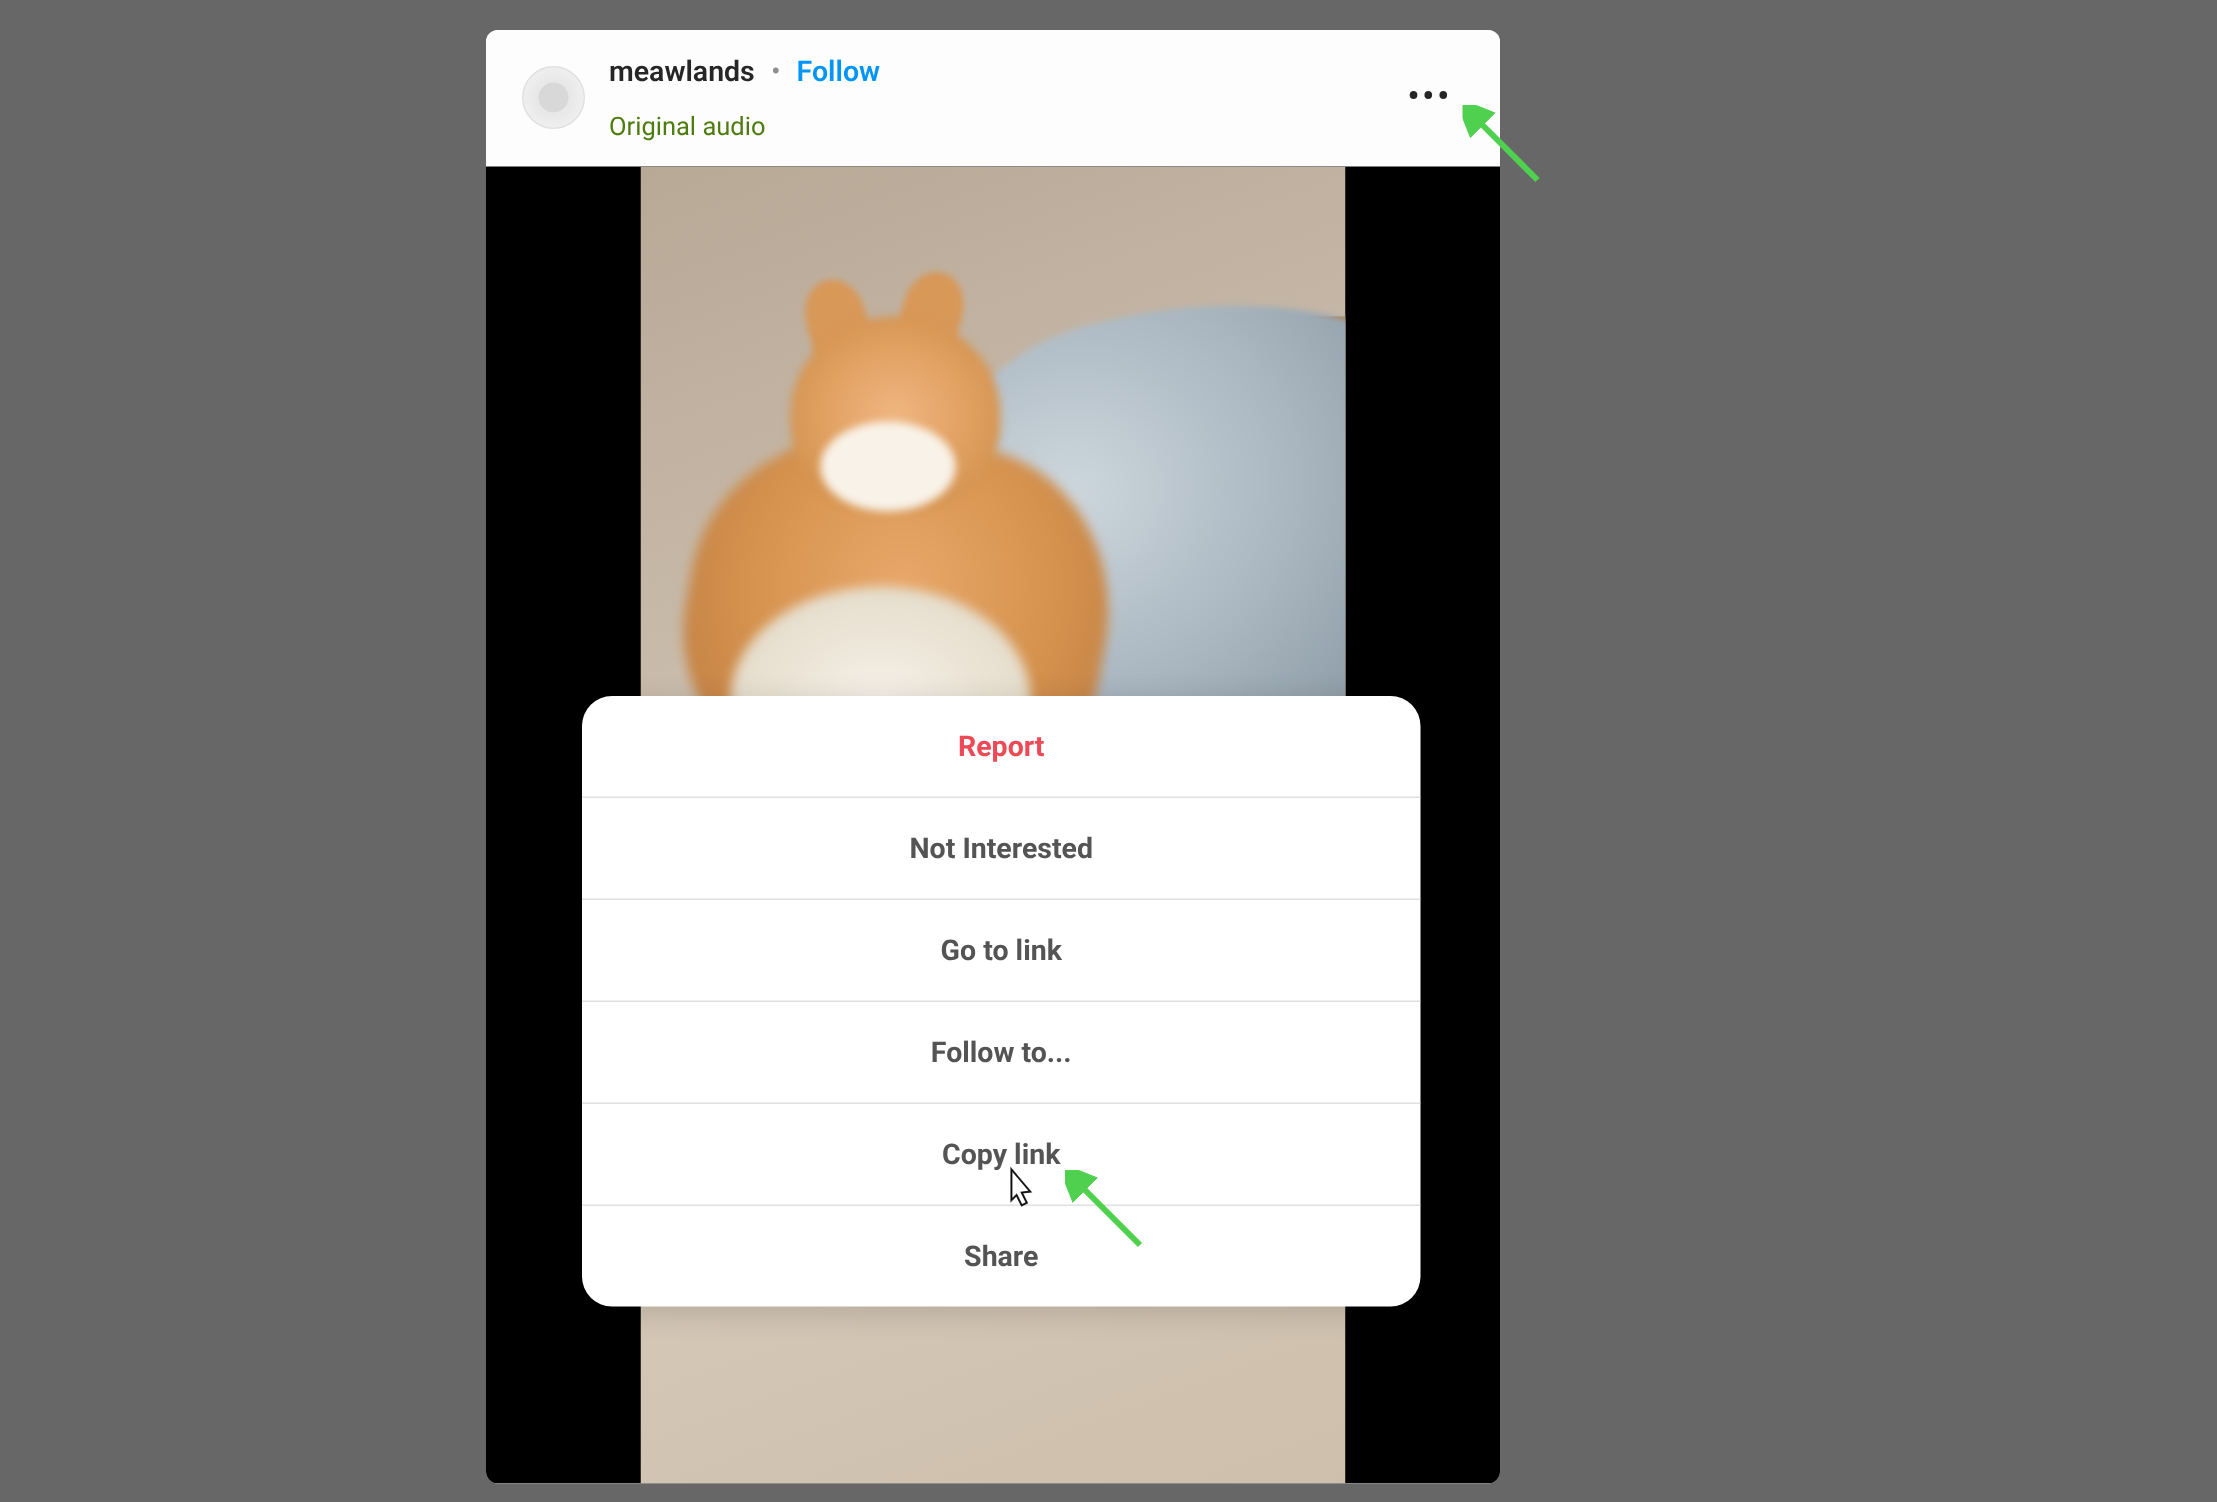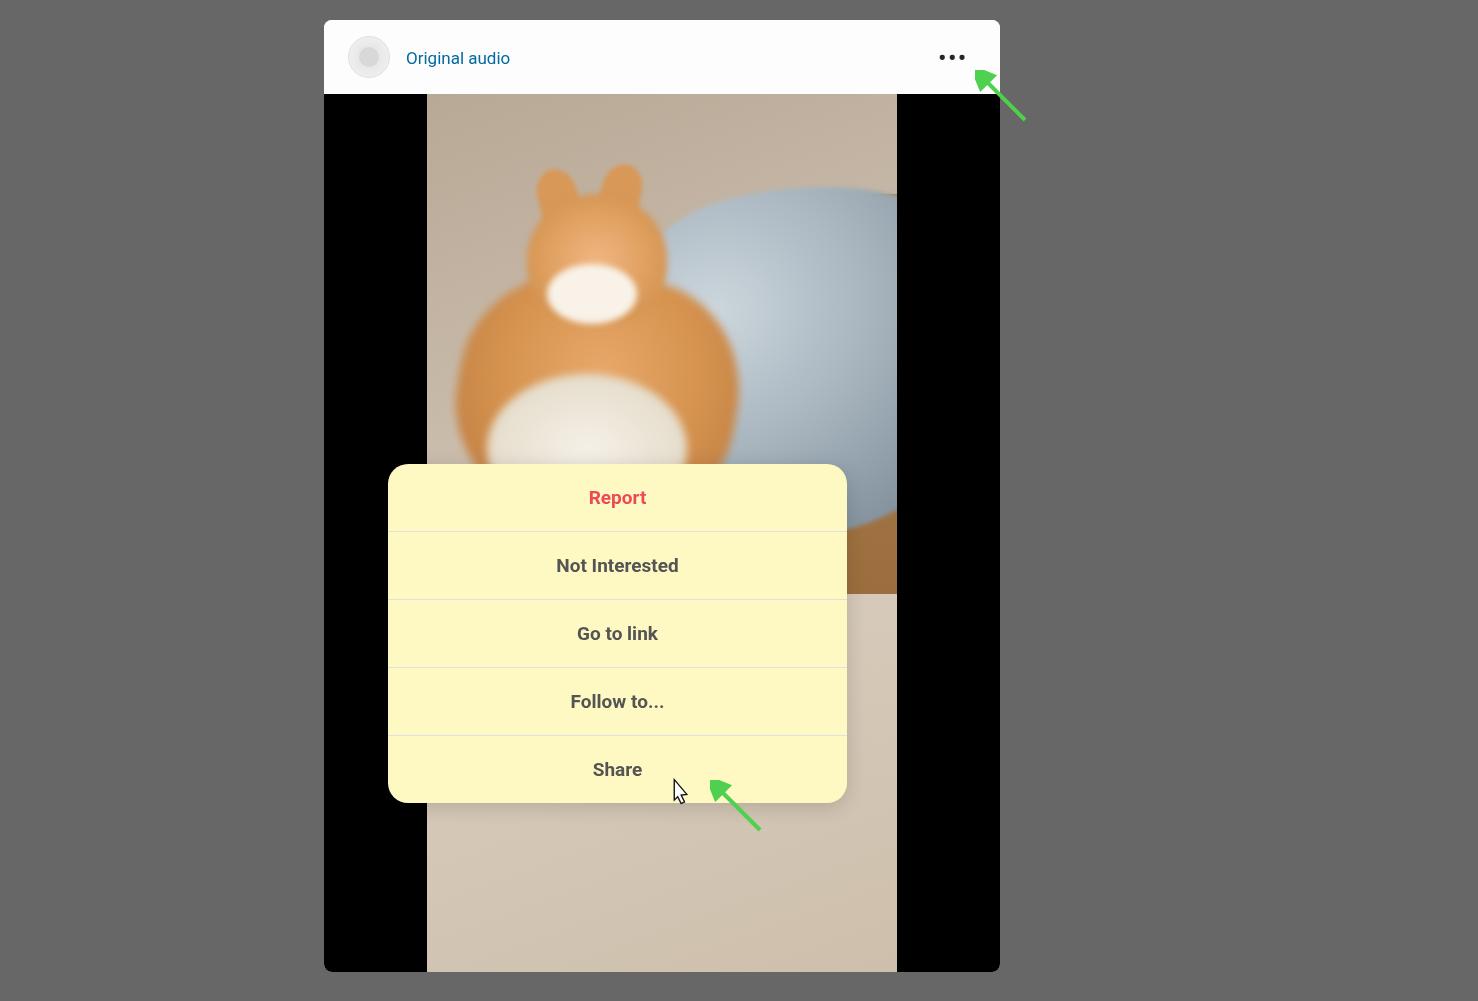--- a/index.html
+++ b/index.html
@@ -65,22 +65,22 @@
       color: #8e8e8e;
       padding: 0 6px;
       font-weight: 400;
     }
     .follow-link {
       color: #0095f6;
       font-weight: 600;
     }
     .audio-line {
       font-size: 17px;
-      color: #0369a1;
-      margin-top: 2px;
+      color: #4d7c0f;
+      margin-top: 14px;
     }
     .more-btn {
       position: absolute;
       right: 24px;
       top: 50%;
       transform: translateY(-50%);
       font-size: 22px;
       color: #262626;
       cursor: pointer;
       letter-spacing: 2px;
@@ -192,22 +192,22 @@
     .overlay-dim {
       position: absolute;
       inset: 0;
       background: rgba(80,80,80,0.15);
       pointer-events: none;
     }
     .modal-menu {
       position: absolute;
       left: 388px;
       top: 464px;
-      width: 459px;
-      background: #fef9c3;
+      width: 559px;
+      background: #ffffff;
       border-radius: 20px;
       overflow: hidden;
       z-index: 100;
       box-shadow: 0 4px 20px rgba(0,0,0,0.15);
     }
     .menu-item {
       text-align: center;
       padding: 22px 10px;
       font-size: 19px;
       color: #545454;
@@ -241,20 +241,25 @@
 <body>
 
 <div class="overlay-dim"></div>
 
 <div class="post-container">
   <div class="post-header">
     <div class="avatar">
       <div class="avatar-inner"></div>
     </div>
     <div class="post-info">
+      <div class="username-line">
+        <span class="username">meawlands</span>
+        <span class="dot-sep">•</span>
+        <span class="follow-link">Follow</span>
+      </div>
       <div class="audio-line">Original audio</div>
     </div>
     <div class="more-btn">•••</div>
   </div>
   <div class="video-area">
     <div class="video-frame" aria-label="Orange and white cat burrowing into a grey blanket">
       <div class="vf-wall"></div>
       <div class="vf-woodpanel"></div>
       <div class="vf-blanket"></div>
       <div class="vf-cat-body"></div>
@@ -265,20 +270,21 @@
       <div class="vf-face-white"></div>
     </div>
   </div>
 </div>
 
 <div class="modal-menu">
   <div class="menu-item danger">Report</div>
   <div class="menu-item">Not Interested</div>
   <div class="menu-item">Go to link</div>
   <div class="menu-item">Follow to...</div>
+  <div class="menu-item">Copy link</div>
   <div class="menu-item">Share</div>
 </div>
 
 <svg class="cursor" viewBox="0 0 24 28">
   <path d="M7 4 L7 22 L10 19 L13 25 L16 23.5 L13 17.5 L18 17 Z" fill="#ffffff" stroke="#333" stroke-width="1.2"></path>
   <path d="M7 4 L7 22 L10 19 L13 25 L16 23.5 L13 17.5 L18 17 Z" fill="none" stroke="#000" stroke-width="0.5"></path>
 </svg>
 
 <svg class="annotation-arrow" style="left:975px; top:70px; width:60px; height:60px;" viewBox="0 0 60 60">
   <defs>

